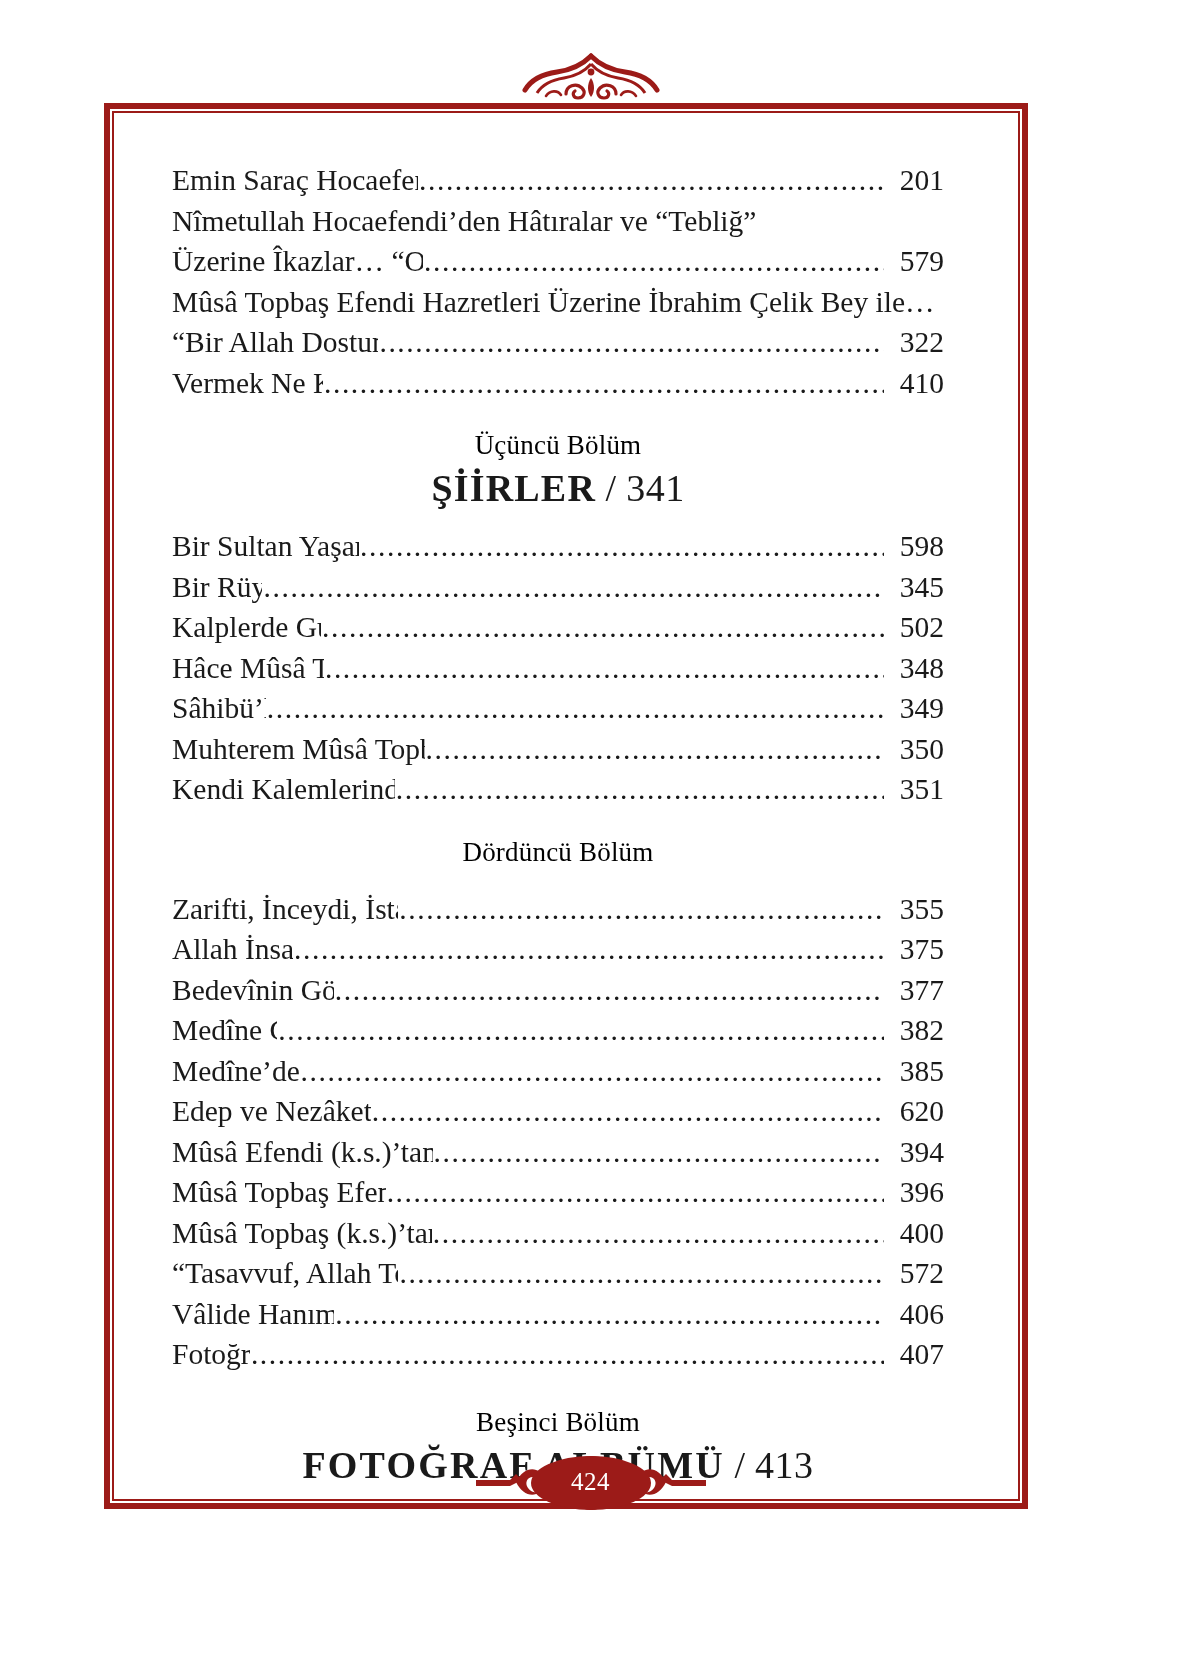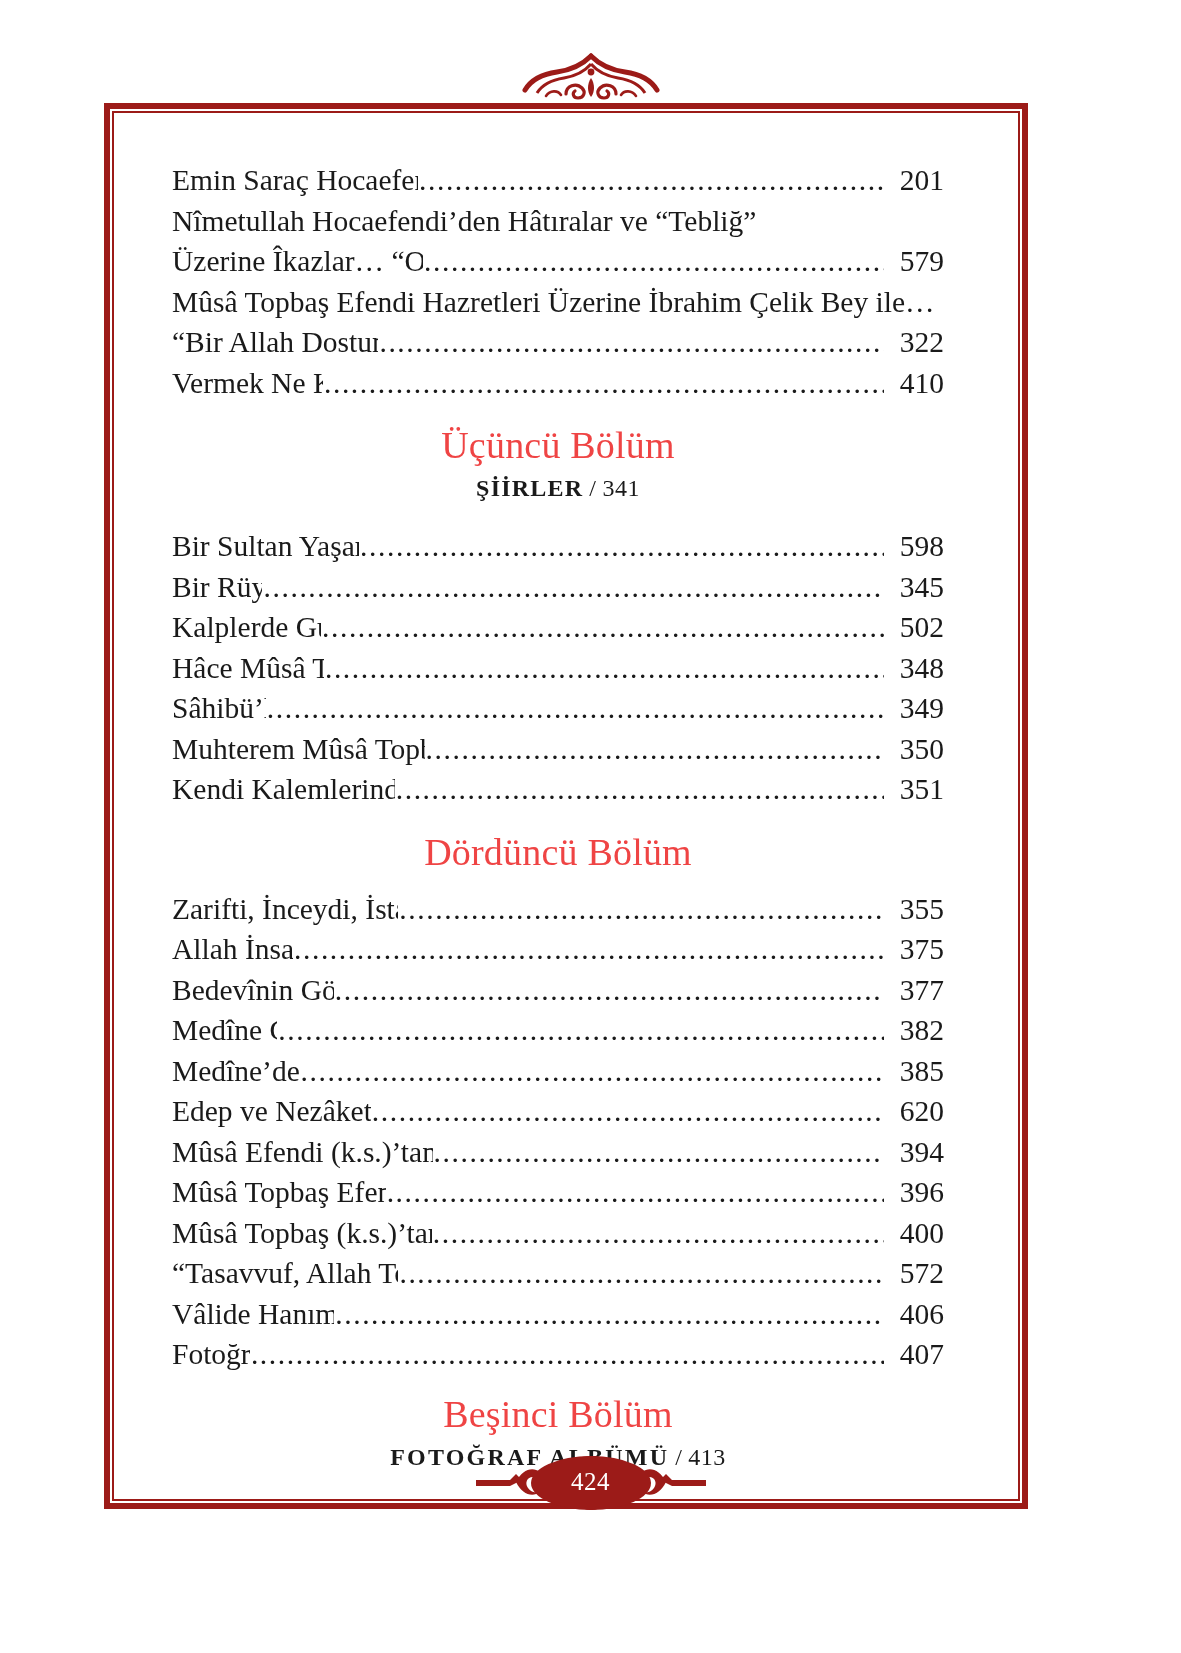--- a/index.html
+++ b/index.html
@@ -115,45 +115,45 @@
     padding-left: 4px;
   }
   .toc-entry.nodots .toc-title { flex: 1 1 auto; }
 
   
   .section-block {
     text-align: center;
     margin: 21px 0 16px 0;
   }
   .section-kicker {
+    font-size: 27px;
+    line-height: 42px;
+    color: #000000;
+    letter-spacing: 0.2px;
+  }
+  .section-title-row {
     font-size: 38px;
-    line-height: 42px;
-    color: #ef4444;
-    letter-spacing: 0.2px;
-  }
-  .section-title-row {
-    font-size: 24px;
     line-height: 44px;
     color: #1a1a1a;
   }
   .section-title-main {
     font-weight: bold;
     letter-spacing: 1.2px;
   }
   .section-title-sep {
     font-weight: normal;
     letter-spacing: 0.5px;
   }
   .section-title-num {
     font-weight: normal;
     letter-spacing: 0.5px;
   }
   .section-block.spaced-main .section-title-main { letter-spacing: 2.2px; }
 
-  .gap-before { margin-top: 18px; }
+  .gap-before { margin-top: 26px; }
 </style>
 </head>
 <body>
 
 <div id="page">
 
   <div class="border-frame"></div>
   <div class="border-frame-inner"></div>
 
   <div class="top-ornament">

